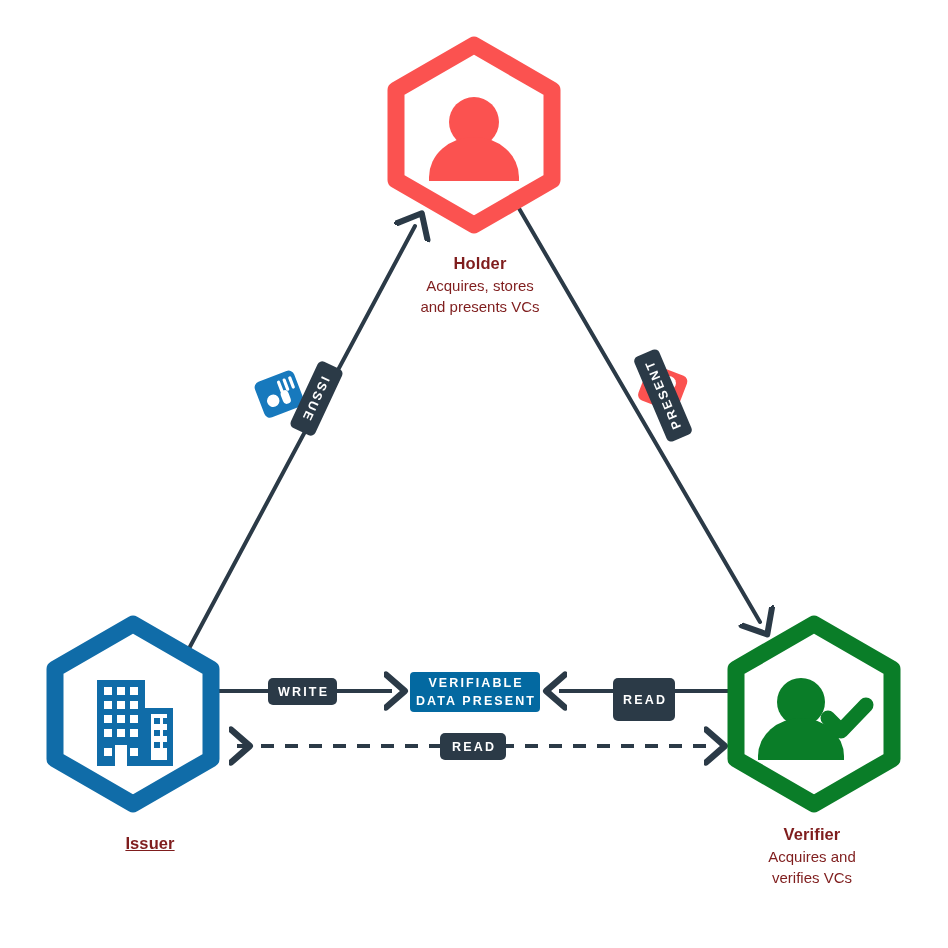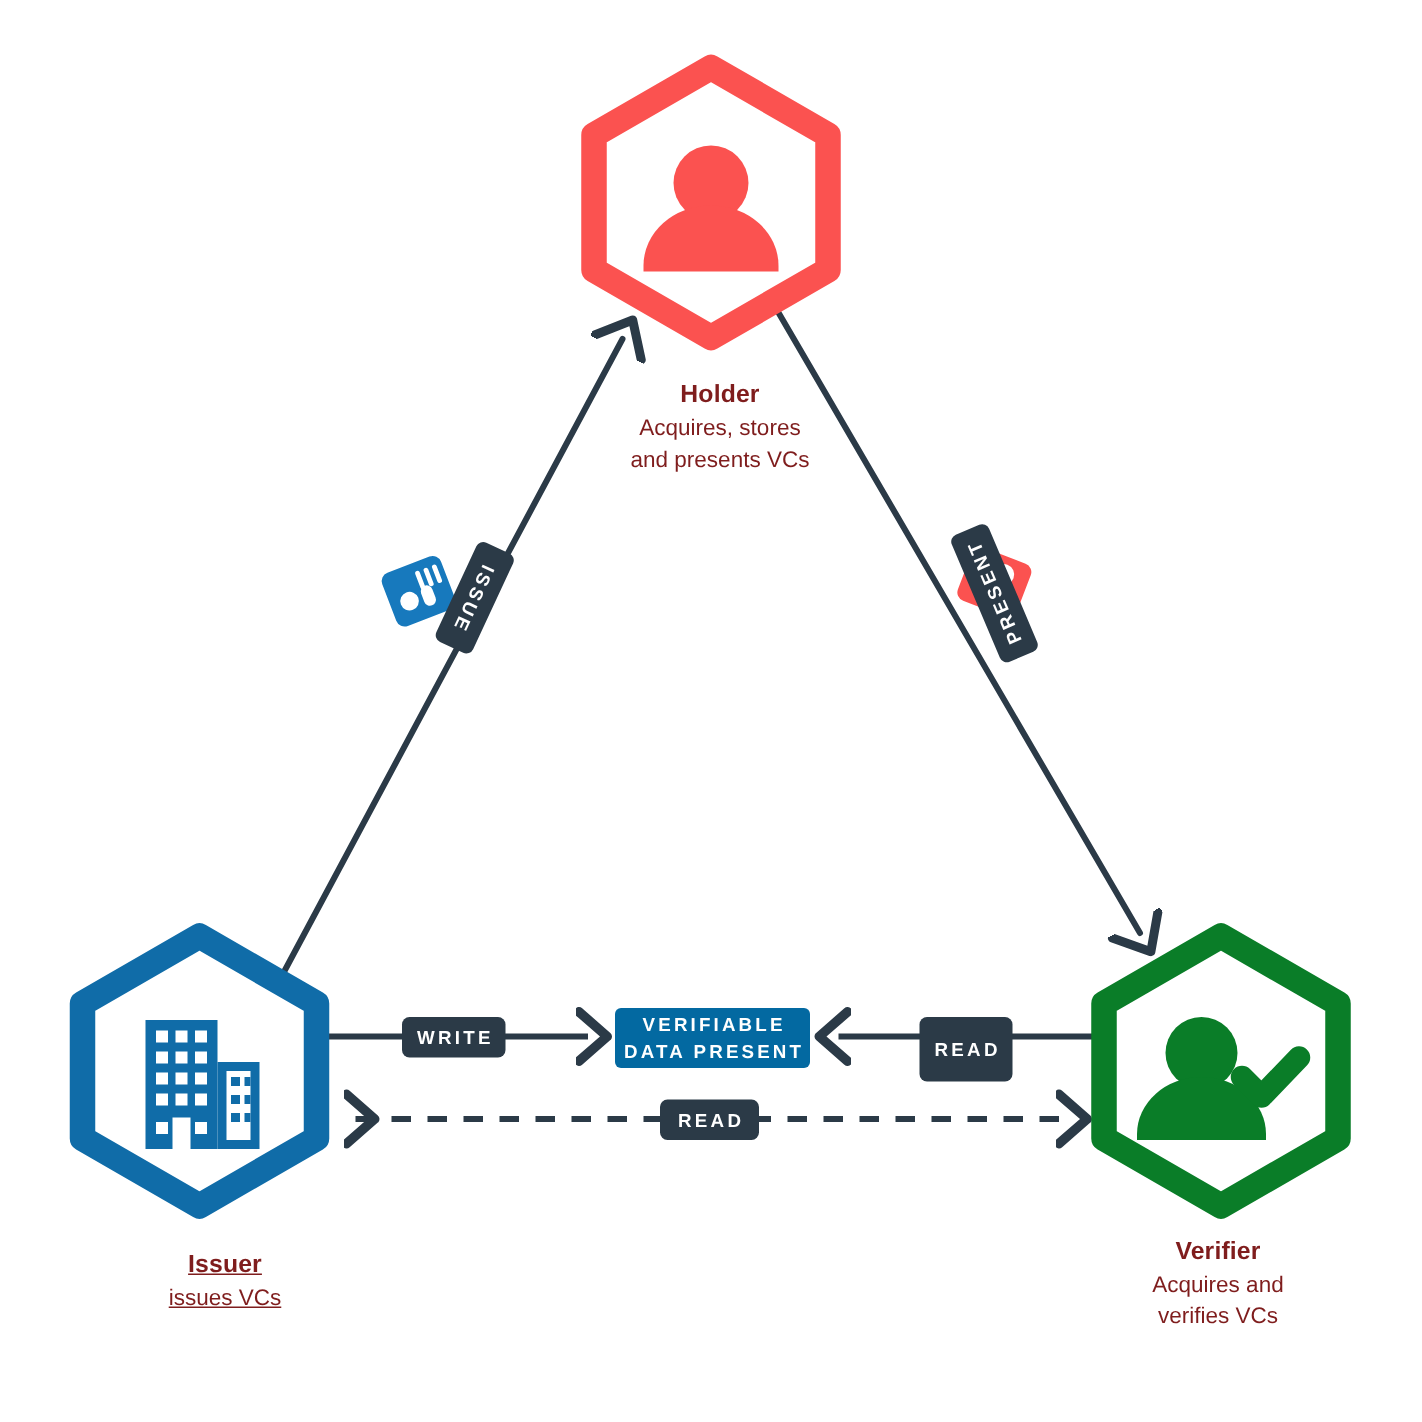--- a/index.html
+++ b/index.html
@@ -189,21 +189,20 @@
         <rect x="154" y="730" width="6" height="6"></rect>
         <rect x="163" y="730" width="4" height="6"></rect>
         <rect x="154" y="742" width="6" height="6"></rect>
         <rect x="163" y="742" width="4" height="6"></rect>
       </g>
     </g>
   </svg>
 
   <div class="caption" id="caption-issuer">
     <span class="role-title">Issuer</span>
-    <span class="role-desc">issues VCs</span>
   </div>
 
   <svg class="layer" viewBox="0 0 948 948">
     <path d="M 814 624 L 892 669 L 892 759 L 814 804 L 736 759 L 736 669 Z" fill="none" stroke="#0a7d28" stroke-width="17" stroke-linejoin="round"></path>
     <g fill="#0a7d28">
       <circle cx="801" cy="702" r="24"></circle>
       <path d="M 758 756 a 43 38 0 0 1 86 0 L 844 760 L 758 760 Z"></path>
       <path d="M 828 718 L 841 731 L 866 705" fill="none" stroke="#0a7d28" stroke-width="15" stroke-linecap="round" stroke-linejoin="round"></path>
     </g>
   </svg>

